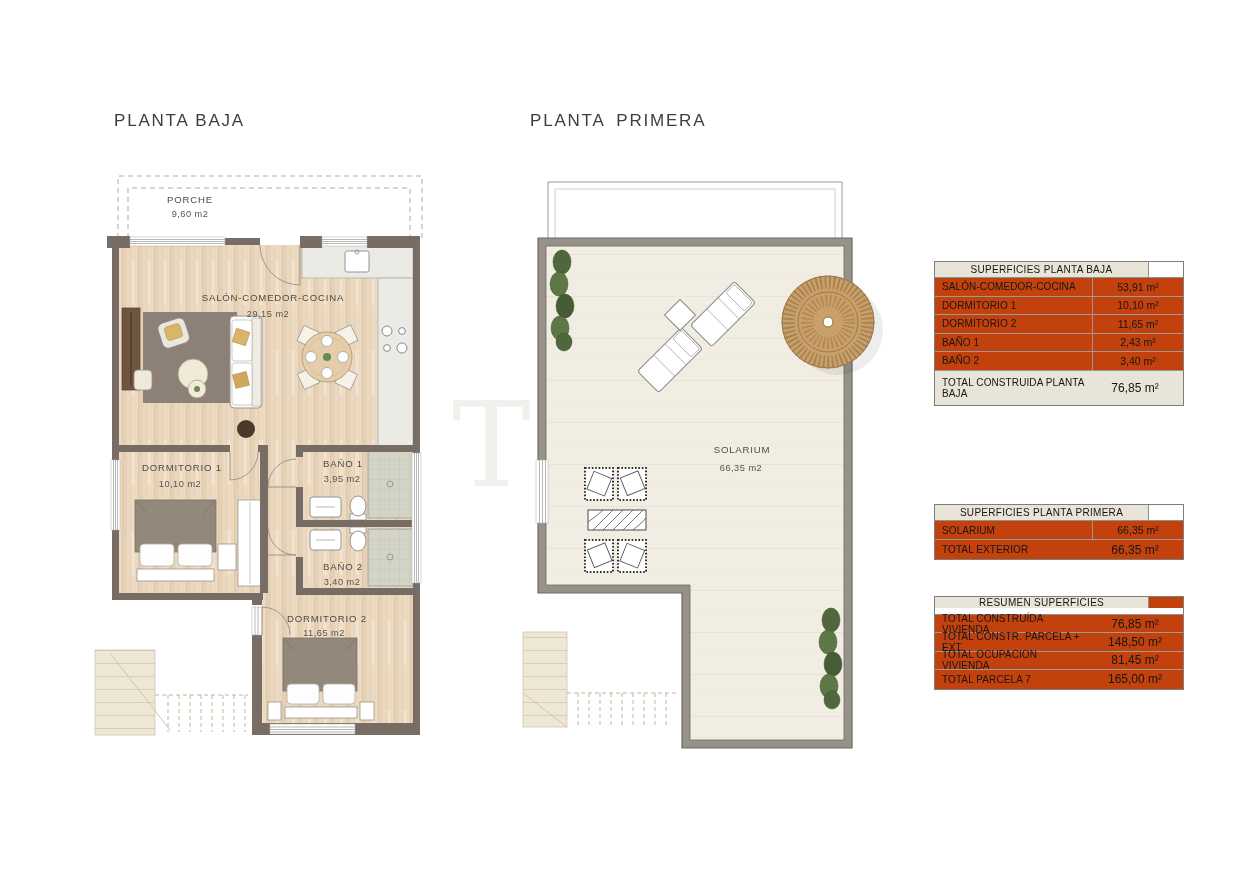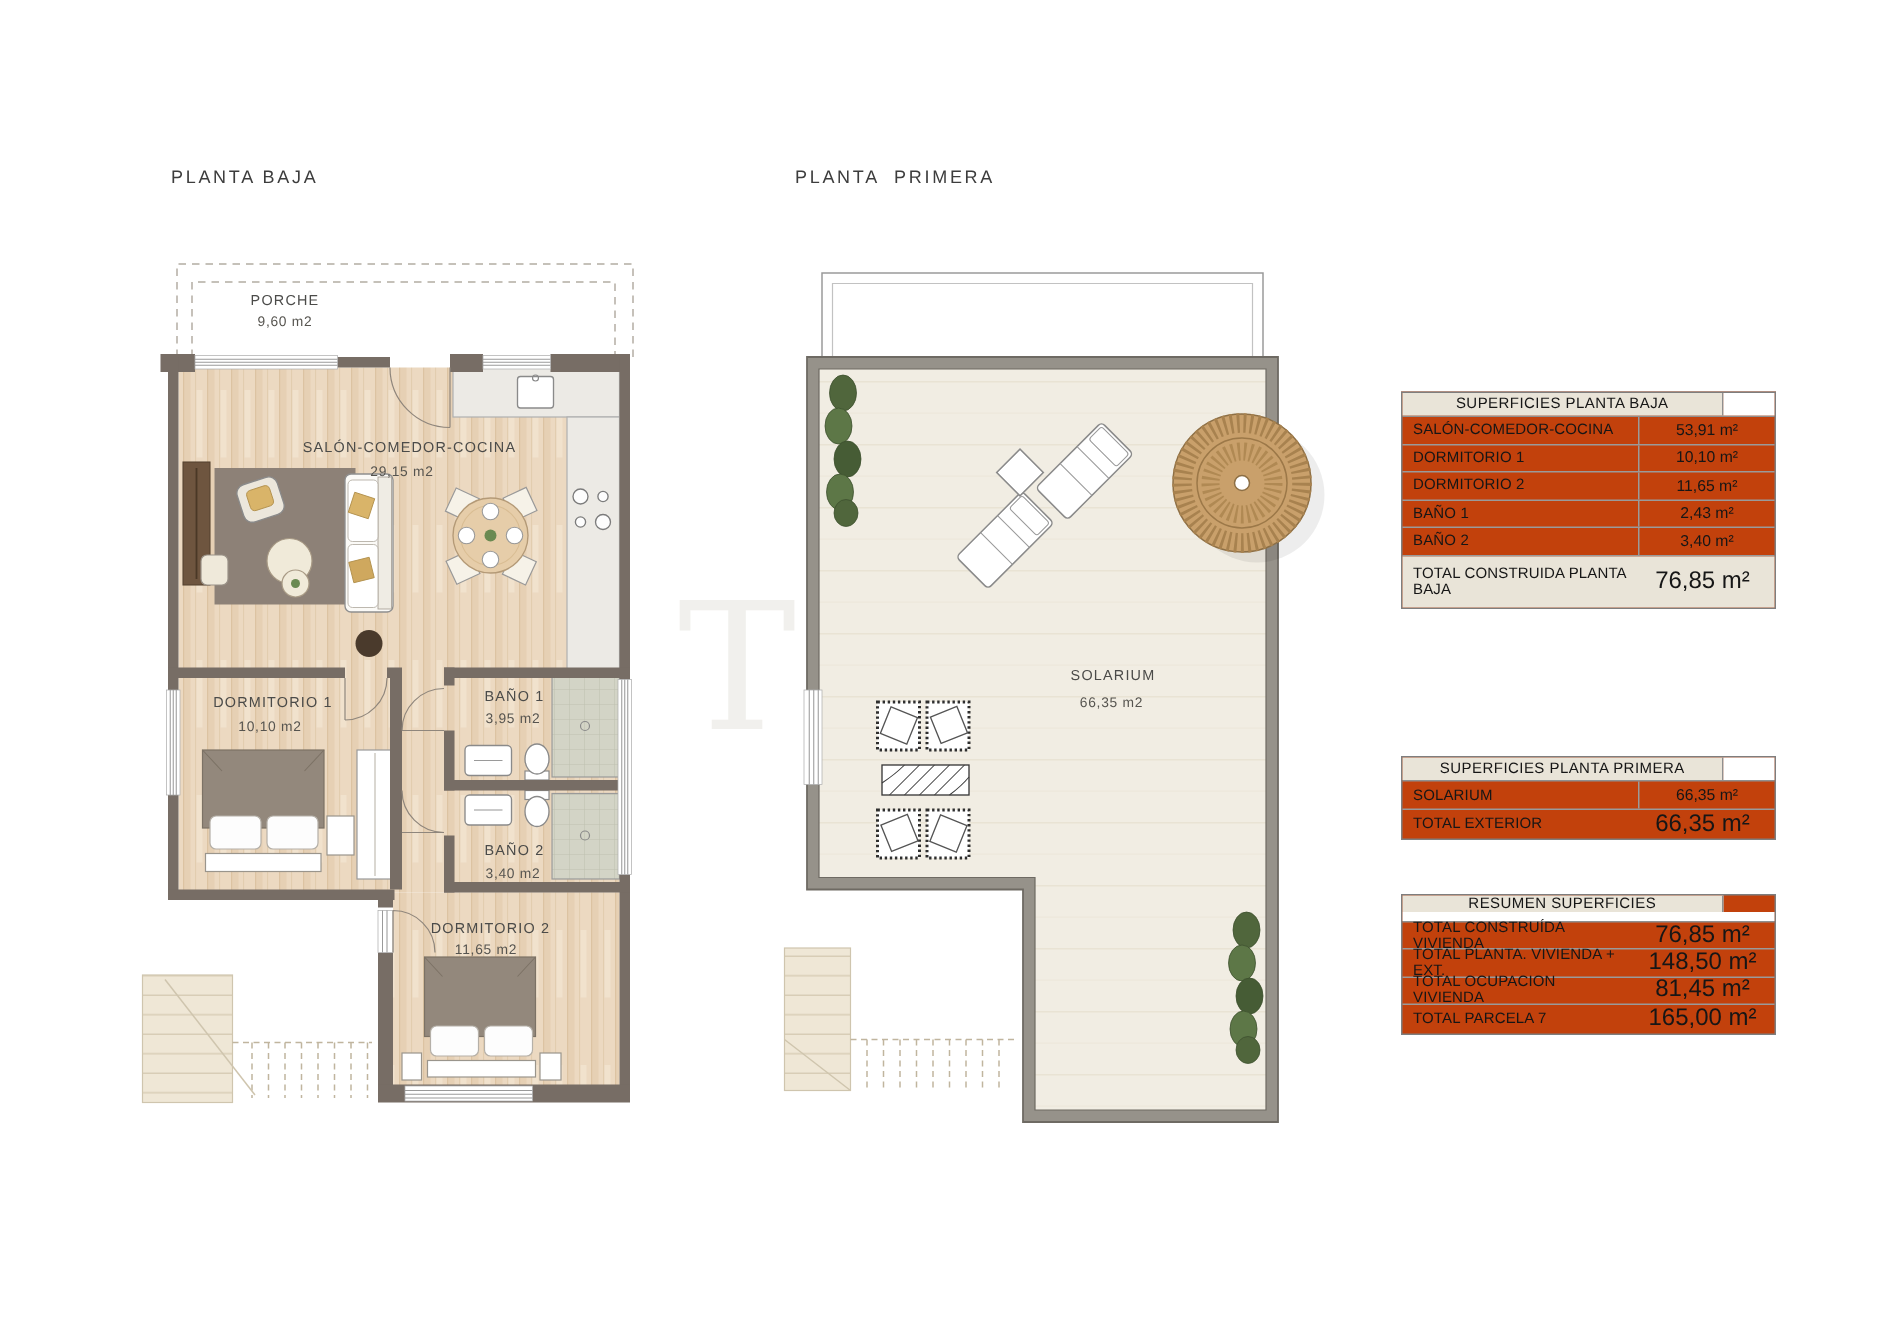--- a/index.html
+++ b/index.html
@@ -1,18 +1,18 @@
 <!DOCTYPE html>
 <html><head>
 <meta charset="utf-8">
 <style>
   html,body{margin:0;padding:0;background:#fff;}
   .page{position:relative;width:1259px;height:888px;background:#ffffff;overflow:hidden;
         font-family:"Liberation Sans",sans-serif;}
-  .plan-title{position:absolute;font-size:12px;letter-spacing:1.8px;color:#3d3d3d;}
+  .plan-title{position:absolute;font-size:17px;letter-spacing:1.8px;color:#3d3d3d;}
   .watermark{position:absolute;left:452px;top:386px;font-family:"DejaVu Serif",serif;
              font-size:118px;color:#f1f0ed;line-height:1;user-select:none;}
   svg{position:absolute;}
   svg text{font-family:"Liberation Sans",sans-serif;}
   .room-name{font-size:9.6px;fill:#4b4b49;letter-spacing:0.8px;}
   .room-area{font-size:9.2px;fill:#56544f;letter-spacing:0.5px;}
 
   
   .tbl{position:absolute;width:250px;background:#c2410c;border:1.5px solid #7e7e7e;
        box-sizing:border-box;color:#161616;}
@@ -20,21 +20,21 @@
   .tbl .hcell{width:214px;background:#e9e4d8;border-right:1px solid #8f8f8f;
        display:flex;align-items:center;justify-content:center;
        font-size:10px;letter-spacing:0.3px;box-sizing:border-box;}
   .tbl .hrest{flex:1;background:#fff;}
   .tbl .row{display:flex;border-bottom:1px solid #9a9a9a;align-items:stretch;box-sizing:border-box;}
   .tbl .row:last-child{border-bottom:none;}
   .tbl .lbl{width:158px;padding-left:7px;border-right:1px solid #9a9a9a;
        display:flex;align-items:center;font-size:10px;box-sizing:border-box;letter-spacing:0.1px;}
   .tbl .val{flex:1;display:flex;align-items:center;justify-content:center;font-size:10.5px;}
   .tbl .row.nodiv .lbl{border-right:none;flex:1;width:auto;}
-  .tbl .row.nodiv .val{flex:none;width:96px;font-size:16px;}
+  .tbl .row.nodiv .val{flex:none;width:96px;font-size:12px;}
   .tbl .row.beige{background:#e9e4d8;}
   .t1 .hrow,.t2 .hrow{height:15px;}
   .t3 .hrow{height:17px;flex-direction:column;}
   .t1 .row{height:18.5px;}
   .t1 .row.totalrow{height:34px;}
   .t2 .row{height:19px;}
   .t3 .row{height:18.4px;}
 </style>
 </head>
 <body>
@@ -425,21 +425,21 @@
   <div class="tbl t3" style="left:934px;top:596px;">
     <div class="hrow">
       <div class="hcell">RESUMEN SUPERFICIES</div>
       <div class="hrest"></div>
     </div>
     <div class="row nodiv">
       <div class="lbl">TOTAL CONSTRUÍDA VIVIENDA</div>
       <div class="val">76,85 m²</div>
     </div>
     <div class="row nodiv">
-      <div class="lbl">TOTAL PLANTA. VIVIENDA + EXT.</div>
+      <div class="lbl">TOTAL CONSTR. PARCELA + EXT.</div>
       <div class="val">148,50 m²</div>
     </div>
     <div class="row nodiv">
       <div class="lbl">TOTAL OCUPACION VIVIENDA</div>
       <div class="val">81,45 m²</div>
     </div>
     <div class="row nodiv">
       <div class="lbl">TOTAL PARCELA 7</div>
       <div class="val">165,00 m²</div>
     </div>

